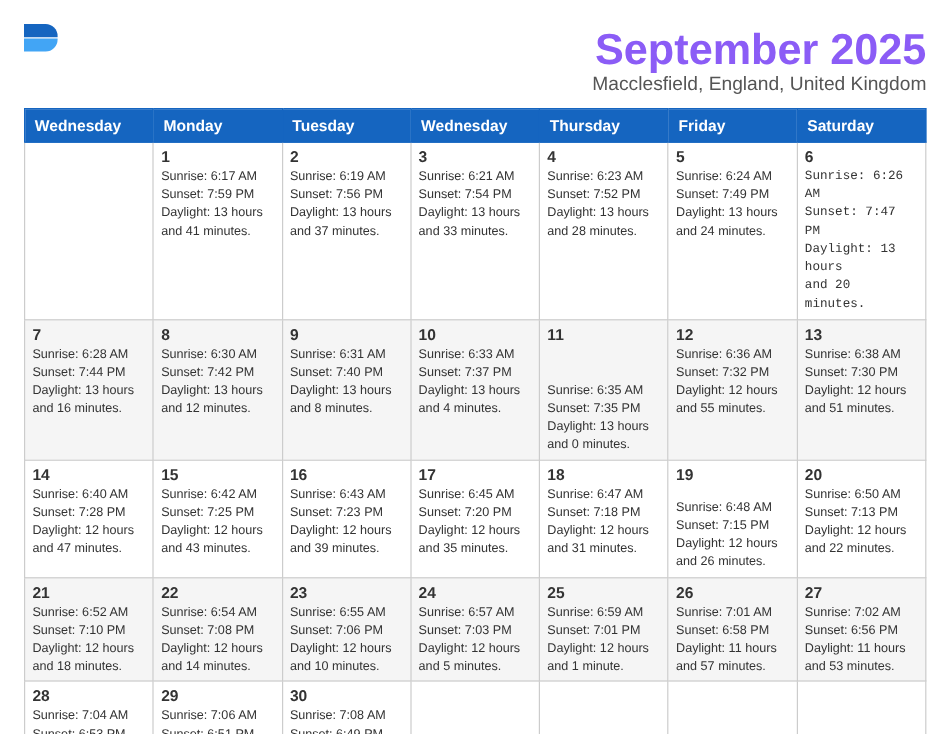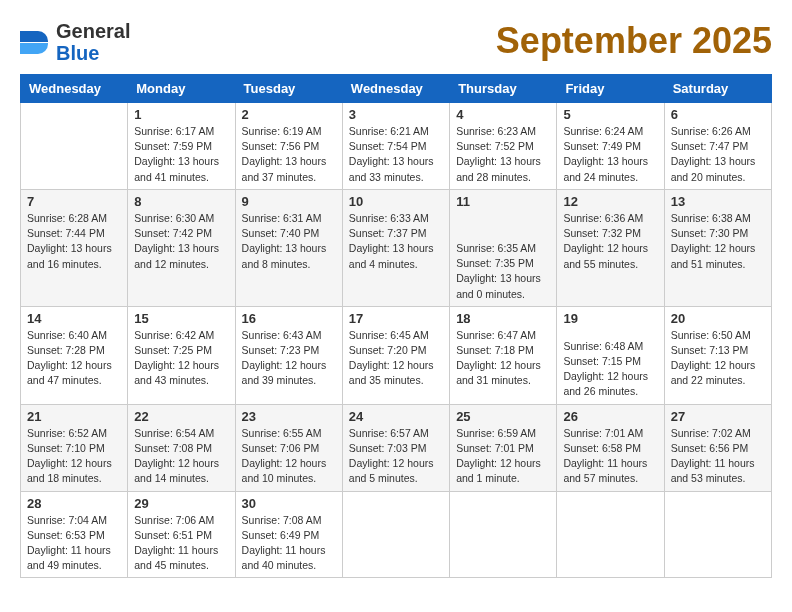--- a/index.html
+++ b/index.html
@@ -25,21 +25,21 @@
       display: flex;
       align-items: center;
       gap: 4px;
     }
     .title-block {
       text-align: right;
     }
     .month-year {
       font-size: 36px;
       font-weight: bold;
-      color: #a16207;
+      color: #8b5cf6;
     }
     .location {
       font-size: 16px;
       color: #555;
     }
     .calendar {
       width: 100%;
       border-collapse: collapse;
       font-size: 11px;
     }
@@ -84,28 +84,25 @@
 </head>
 <body>
 
 <div class="header">
   <div class="logo">
     <div class="logo-row">
       <div style="display:flex; flex-direction:column; align-items:flex-end; margin-right:4px;">
         <div style="width:28px; height:11px; background:#1565c0; border-radius:0 10px 0 0;"></div>
         <div style="width:28px; height:11px; background:#42a5f5; border-radius:0 0 10px 0; margin-top:1px;"></div>
       </div>
-      <div>
-        <div style="font-size:20px; font-weight:bold; color:#333; line-height:1.1;">General</div>
-        <div style="font-size:20px; font-weight:bold; color:#1565c0; line-height:1.1;">Blue</div>
-      </div>
     </div>
   </div>
   <div class="title-block">
     <div class="month-year">September 2025</div>
+    <div class="location">Macclesfield, England, United Kingdom</div>
   </div>
 </div>
 
 <table class="calendar">
   <thead>
     <tr>
     <th>Wednesday</th>
         <th>Monday</th>
         <th>Tuesday</th>
         <th>Wednesday</th>
@@ -147,21 +144,21 @@
         </td>
         <td>
           <div class="day-number">5</div>
           <div class="day-info" style="white-space: pre-line;">Sunrise: 6:24 AM
 Sunset: 7:49 PM
 Daylight: 13 hours
 and 24 minutes.</div>
         </td>
         <td>
           <div class="day-number">6</div>
-          <div class="day-info" style="white-space: pre-line;">Sunrise: 6:26 AM
+          <div class="day-info" style="white-space: pre-line; font-family: Liberation Mono, monospace;">Sunrise: 6:26 AM
 Sunset: 7:47 PM
 Daylight: 13 hours
 and 20 minutes.</div>
         </td>
       </tr>
       <tr class="row-shaded">
         <td>
           <div class="day-number">7</div>
           <div class="day-info" style="white-space: pre-line;">Sunrise: 6:28 AM
 Sunset: 7:44 PM

